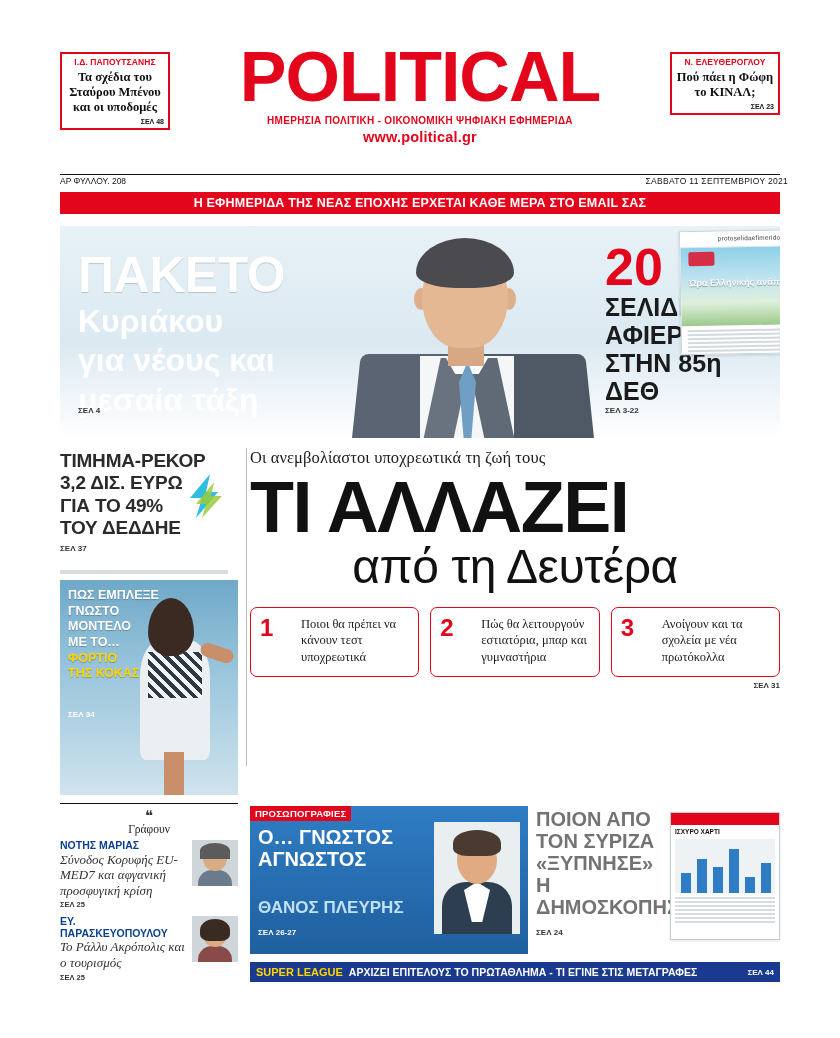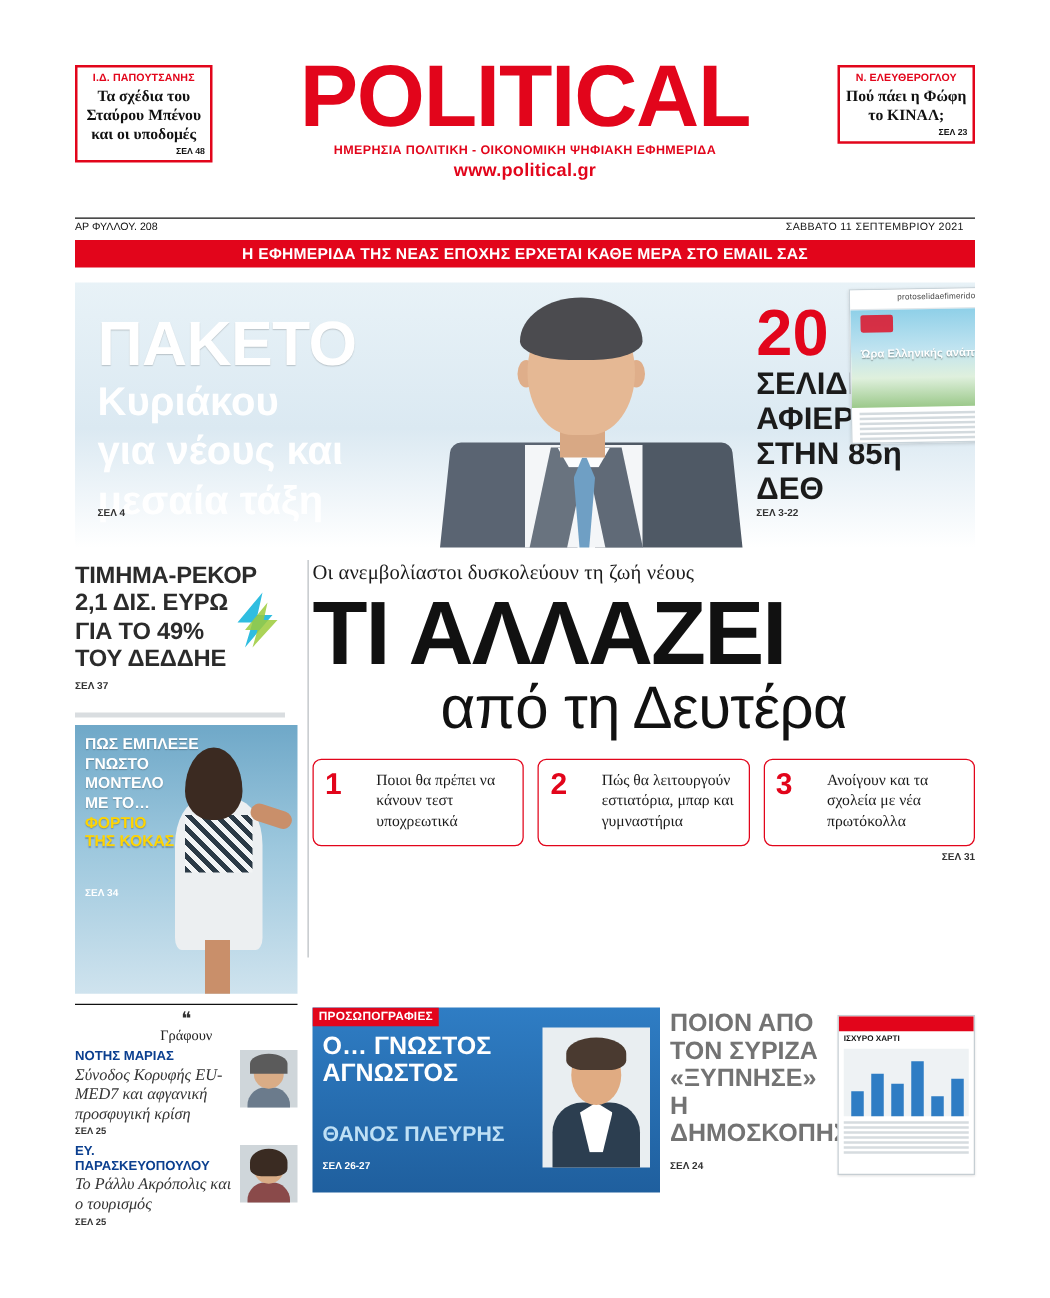--- a/index.html
+++ b/index.html
@@ -39,21 +39,21 @@
   .tagline {
     color:#e2051b; font-size:10px; font-weight:bold; letter-spacing:0.3px;
     margin-top:4px;
   }
   .site {
     color:#e2051b; font-size:14.5px; font-weight:bold; margin-top:3px;
     letter-spacing:0.2px;
   }
 
   .mh-line { position:absolute; left:60px; right:60px; top:174px; border-top:1px solid #111; }
-  .mh-meta { position:absolute; left:60px; right:69px; top:176px; display:flex; justify-content:space-between; font-size:8.5px; color:#111; }
+  .mh-meta { position:absolute; left:60px; right:52px; top:176px; display:flex; justify-content:space-between; font-size:8.5px; color:#111; }
   .mh-meta .r { letter-spacing:0.3px; }
 
   
   .red-banner {
     position:absolute; left:60px; right:60px; top:192px; height:22px;
     background:#e2051b; color:#fff; display:flex; align-items:center; justify-content:center;
     font-size:12.5px; font-weight:bold; letter-spacing:0.2px;
   }
 
   
@@ -297,21 +297,21 @@
       </div>
     </div>
   </div>
 
   <div class="mid">
 
     <div class="col-left">
 
       <div class="dedie">
         <div class="line">ΤΙΜΗΜΑ-ΡΕΚΟΡ</div>
-        <div class="line">2,1 ΔΙΣ. ΕΥΡΩ</div>
+        <div class="line">3,2 ΔΙΣ. ΕΥΡΩ</div>
         <div class="line">ΓΙΑ ΤΟ 49%</div>
         <div class="line">ΤΟΥ ΔΕΔΔΗΕ</div>
         <div class="pg">ΣΕΛ 37</div>
         <svg class="bolt" viewBox="0 0 42 48">
           <path d="M26 2 L6 26 L18 26 L12 46 L34 20 L22 20 Z" fill="#2fbde0"></path>
           <path d="M30 10 L12 32 L22 32 L18 46 L38 24 L27 24 Z" fill="#9ccb3b" opacity=".85"></path>
         </svg>
       </div>
       <div class="grey-rule"></div>
 
@@ -361,21 +361,21 @@
               <div class="h"></div>
               <div class="hr"></div>
             </div>
         </div>
       </div>
     </div>
 
     <div class="vline"></div>
 
     <div class="col-center">
-      <div class="kicker">Οι ανεμβολίαστοι δυσκολεύουν τη ζωή νέους</div>
+      <div class="kicker">Οι ανεμβολίαστοι υποχρεωτικά τη ζωή τους</div>
       <div class="ti-allazei">ΤΙ ΑΛΛΑΖΕΙ</div>
       <div class="apo">από τη Δευτέρα</div>
 
       <div class="bullets">
         <div class="bullet">
           <div class="n">1</div>
           <div class="t">Ποιοι θα πρέπει να κάνουν τεστ υποχρεωτικά</div>
         </div>
         <div class="bullet">
           <div class="n">2</div>
@@ -434,14 +434,19 @@
             <i></i>
             <i></i>
             <i></i>
             <i></i>
             <i></i>
         </div>
       </div>
     </div>
   </div>
 
+  <div class="sl-bar">
+    <span class="sl">SUPER LEAGUE</span>
+    <span class="tx">ΑΡΧΙΖΕΙ ΕΠΙΤΕΛΟΥΣ ΤΟ ΠΡΩΤΑΘΛΗΜΑ - ΤΙ ΕΓΙΝΕ ΣΤΙΣ ΜΕΤΑΓΡΑΦΕΣ</span>
+    <span class="pg">ΣΕΛ 44</span>
+  </div>
 
 </div>
 
 </body></html>

